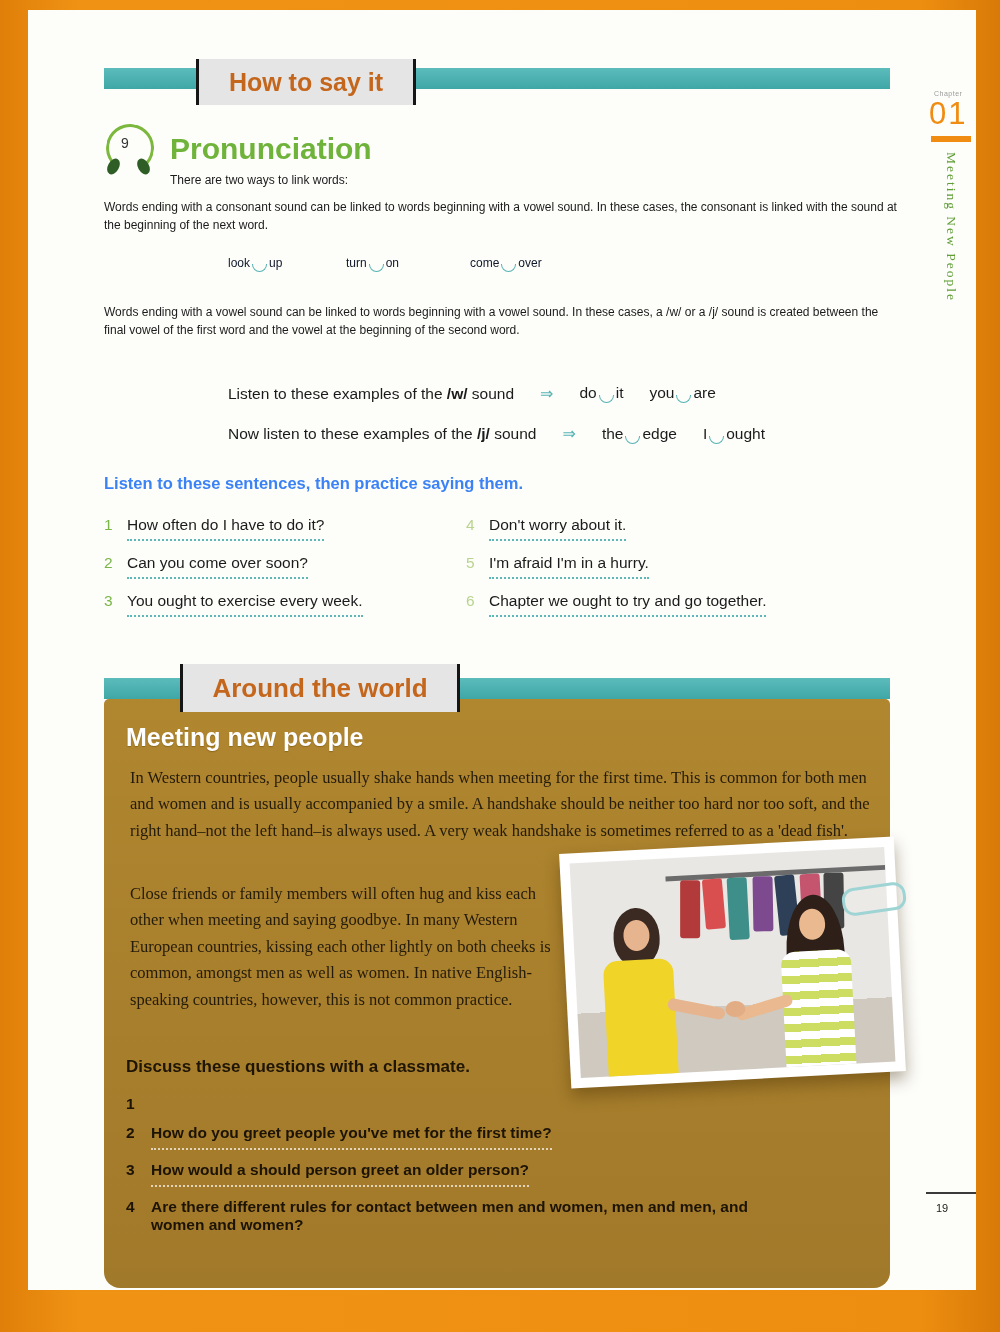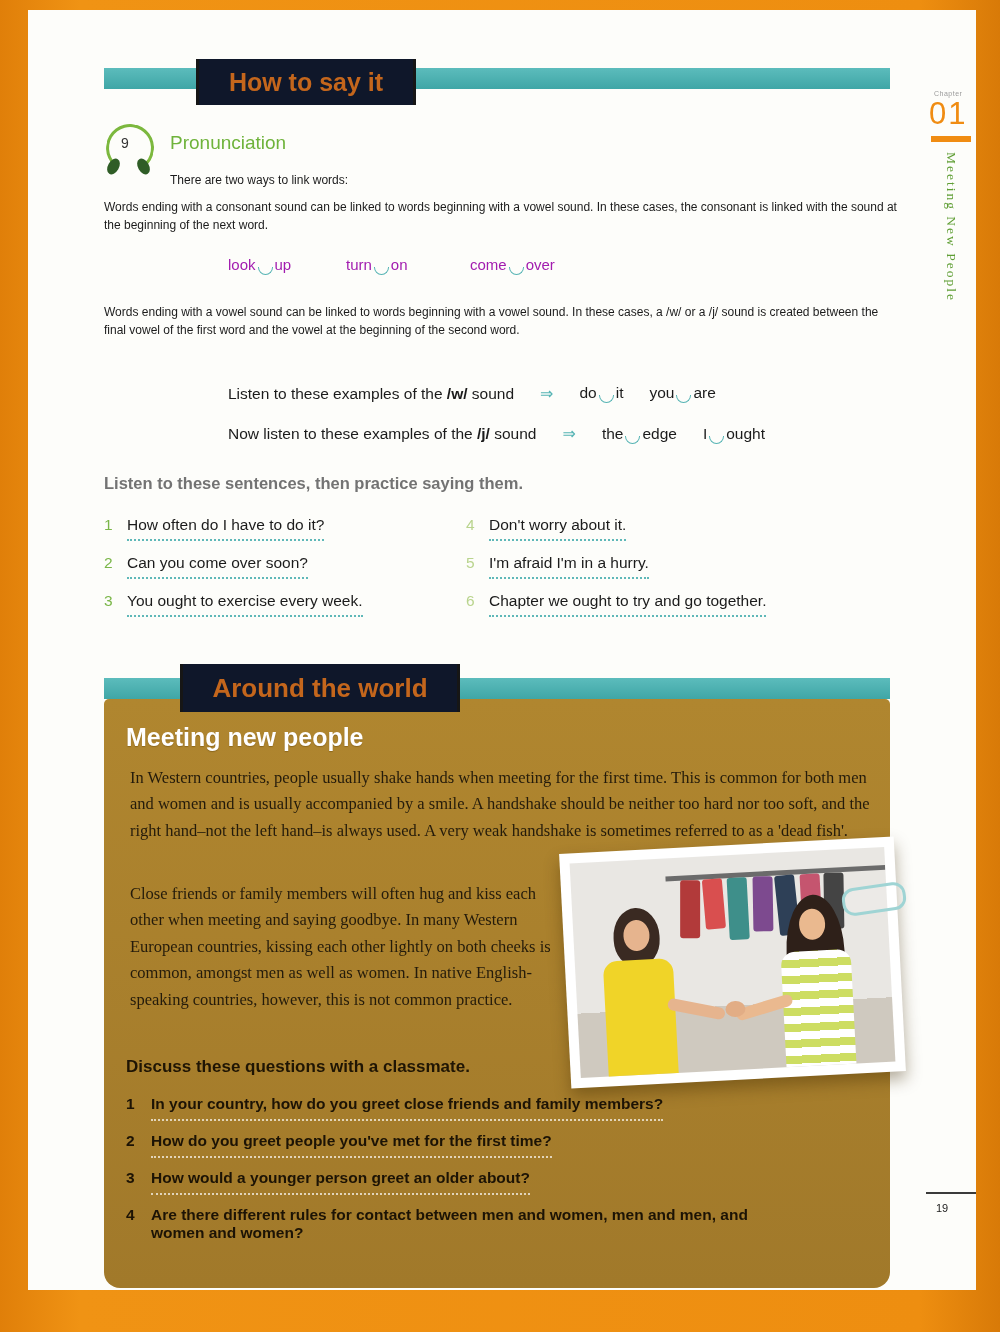--- a/index.html
+++ b/index.html
@@ -5,51 +5,51 @@
   html,body{margin:0;padding:0;}
   body{width:1000px;height:1332px;position:relative;overflow:hidden;
        font-family:"Liberation Sans",sans-serif;background:#ec8a10;}
   .page{position:absolute;inset:0;background:linear-gradient(90deg,#e07f09,#f09314 8%,#ee8e10 92%,#d87a08);}
   .paper{position:absolute;left:28px;top:10px;width:948px;height:1280px;background:#fdfdfa;}
 
   
   .bar{position:absolute;height:21px;background:linear-gradient(#5cbcbc,#3fa6a6);}
   .bar1{left:76px;top:58px;width:786px;}
   .bar2{left:76px;top:668px;width:786px;}
-  .section-label{position:absolute;background:#0f172a;border-left:3px solid #161616;border-right:3px solid #161616;
+  .section-label{position:absolute;background:#e5e5e5;border-left:3px solid #161616;border-right:3px solid #161616;
        display:flex;align-items:center;justify-content:center;z-index:3;}
   .label1{left:168px;top:49px;width:214px;height:46px;}
   .label1 span{font-size:25px;color:#c4661c;font-weight:600;}
   .label2{left:152px;top:654px;width:274px;height:48px;}
   .label2 span{font-size:26px;color:#c4661c;font-weight:700;}
 
   
   .phones{position:absolute;left:74px;top:112px;width:58px;height:56px;}
   .ph-band{position:absolute;left:4px;top:2px;width:42px;height:42px;border:3px solid #7cb83e;
        border-radius:50%;border-bottom-color:transparent;transform:rotate(8deg);}
   .ph-num{position:absolute;left:19px;top:13px;font-size:14px;color:#333;}
   .ph-ear{position:absolute;width:11px;height:17px;background:#2f5d26;border-radius:50%;}
   .ph-l{left:6px;top:36px;transform:rotate(30deg);}
   .ph-r{left:36px;top:36px;transform:rotate(-30deg);}
-  .pron-title{position:absolute;left:142px;top:122px;margin:0;font-size:19px;font-weight:400;color:#6fb33b;}
+  .pron-title{position:absolute;left:142px;top:122px;margin:0;font-size:30px;font-weight:700;color:#6fb33b;}
   .intro{position:absolute;left:142px;top:163px;margin:0;font-size:12px;color:#1b1b1b;}
   .para{position:absolute;margin:0;font-size:12px;line-height:1.5;color:#1b1b1b;}
   .p1{left:76px;top:188px;width:794px;}
   .p2{left:76px;top:293px;width:796px;}
   .examples{position:absolute;left:0;top:246px;width:948px;height:26px;}
-  .ex{position:absolute;font-size:15px;color:#a21caf;}
+  .ex{position:absolute;font-size:12px;color:#0f172a;}
   .ex1{left:200px;} .ex2{left:318px;} .ex3{left:442px;}
   .arc{display:inline-block;width:13px;height:7px;border:1.5px solid #56b4b4;border-top:none;
        border-radius:0 0 10px 10px;margin:0 2px;vertical-align:-5px;}
   .listen{position:absolute;left:200px;display:flex;align-items:baseline;column-gap:26px;
        font-size:15.5px;color:#1b1b1b;white-space:nowrap;}
   .l1{top:374px;align-items:flex-end;} .l2{top:414px;}
   .phon{font-weight:700;}
   .arrow{color:#56b4b4;font-size:16px;}
-  .practice{position:absolute;left:76px;top:464px;margin:0;font-size:16.5px;font-weight:700;color:#737373;}
+  .practice{position:absolute;left:76px;top:464px;margin:0;font-size:16.5px;font-weight:700;color:#3b82f6;}
   .sent-col{position:absolute;top:506px;}
   .colA{left:76px;width:340px;} .colB{left:438px;width:380px;}
   .sent{display:flex;gap:9px;margin-bottom:13px;font-size:15.5px;color:#1b1b1b;align-items:flex-start;}
   .snum{width:14px;font-size:15.5px;}
   .num-green{color:#7ab648;} .num-light{color:#b9d48d;}
   .stext{border-bottom:2px dotted #5fb8b8;padding-bottom:5px;}
 
   
   .brown-box{position:absolute;left:76px;top:689px;width:786px;height:589px;
        background:linear-gradient(#b0862f,#a1792a);border-radius:5px 5px 16px 16px;}
@@ -207,29 +207,28 @@
           <div class="armR"></div>
           <div class="hands"></div>
         </div>
       </div>
       <div class="clip"></div>
 
       <h3 class="discuss">Discuss these questions with a classmate.</h3>
       <div class="questions">
         <div class="q q-dotted">
             <span class="qnum">1</span>
-            <span class="qtext">In your country, how do you greet close friends and family members?</span>
           </div>
         <div class="q q-dotted">
             <span class="qnum">2</span>
             <span class="qtext">How do you greet people you've met for the first time?</span>
           </div>
         <div class="q q-dotted">
             <span class="qnum">3</span>
-            <span class="qtext">How would a younger person greet an older about?</span>
+            <span class="qtext">How would a should person greet an older person?</span>
           </div>
         <div class="q q4">
             <span class="qnum">4</span>
             <span class="qtext">Are there different rules for contact between men and women, men and men, and women and women?</span>
           </div>
       </div>
     </div>
 
     <div class="chap-small">Chapter</div>
     <div class="chap-num">01</div>

